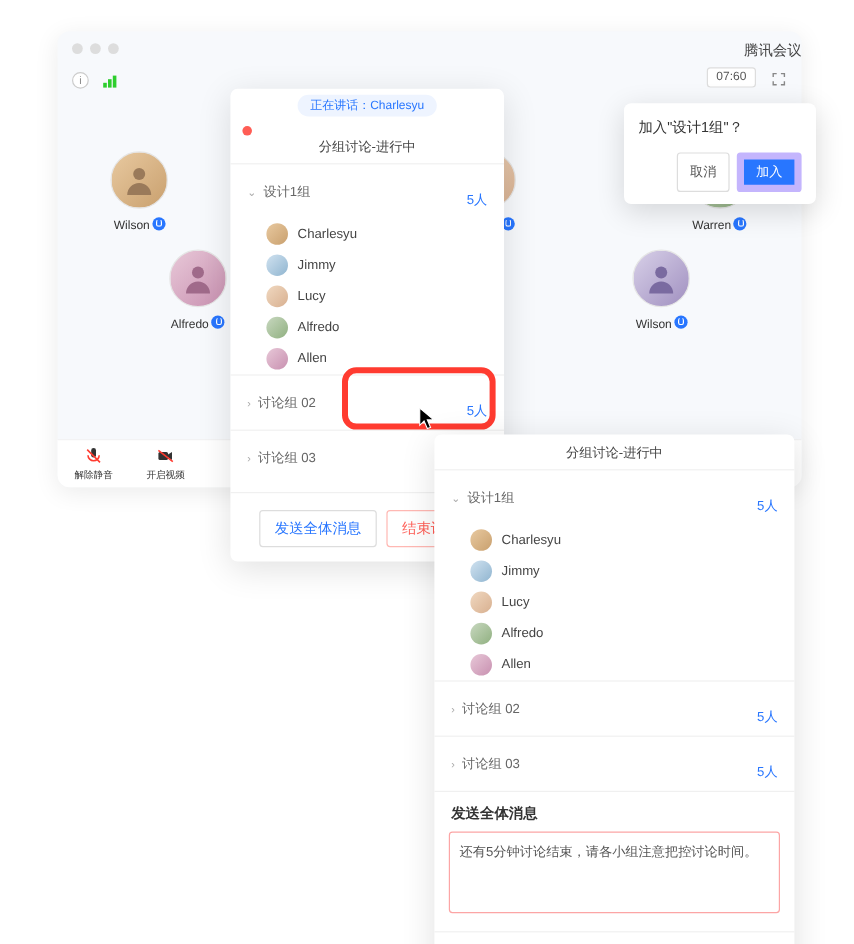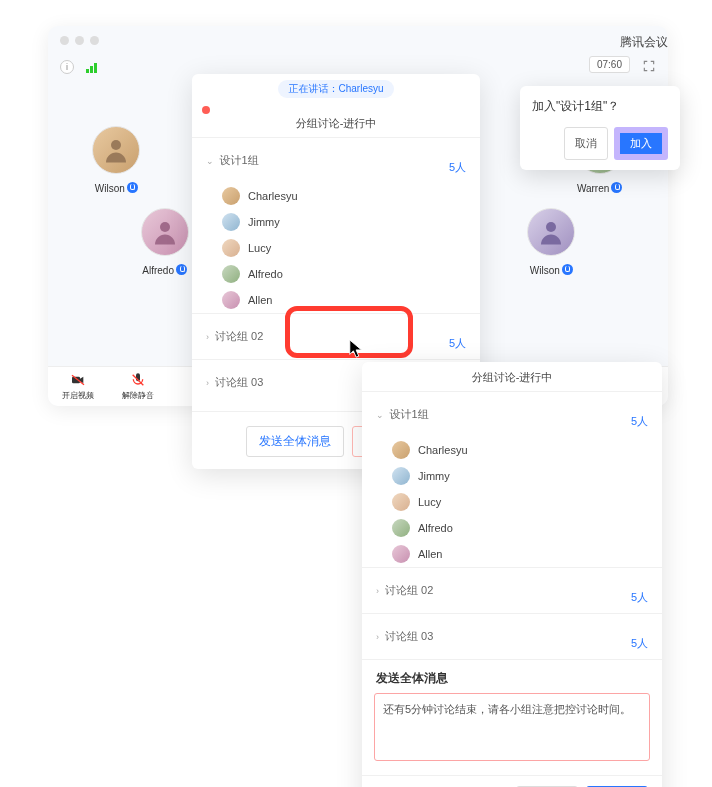--- a/index.html
+++ b/index.html
@@ -43,21 +43,21 @@
 .toolbar { position: absolute; bottom: 0; left: 0; right: 0; height: 40px; background: #fff; border-top: 1px solid #eee; display: flex; border-radius:0 0 10px 10px;}
 .toolbar-item { flex: none; padding: 0 14px; display:flex; flex-direction:column; align-items:center; justify-content:center; font-size:8px; color:#333; gap:2px;}
 .toolbar-item svg { width:16px; height:16px; }
 .toolbar-spacer { flex:1; }
 
 
 .breakout-panel {
   position: absolute;
   left: 192px;
   top: 74px;
-  width: 288px;
+  width: 228px;
   background: #fff;
   border-radius: 6px;
   box-shadow: 0 6px 28px rgba(0,0,0,0.12);
   z-index: 20;
 }
 .panel-head { display:flex; align-items:center; padding: 6px 10px 2px; }
 .red-dot { width:8px; height:8px; border-radius:50%; background:#ff5d55; margin-right:6px;}
 .speaking-pill { margin:0 auto 2px; font-size:10px; color:#2876ff; background:#eef4ff; padding:2px 10px; border-radius:10px; display:inline-block;}
 .speaking-row { text-align:center; padding-top:4px;}
 .panel-title { text-align:center; font-size:11px; color:#444; padding-bottom:6px;}
@@ -205,33 +205,33 @@
             <path d="M4 22c0-4.4 3.6-8 8-8s8 3.6 8 8" fill="#7a6aa0"></path>
           </svg>
         </div>
       <span class="participant-name">Wilson</span><span class="mic-badge"></span>
     </div>
   </div>
 
   <div class="toolbar">
     <div class="toolbar-item">
       <svg viewBox="0 0 24 24" fill="#333">
+          <path d="M12 14a3 3 0 003-3V5a3 3 0 00-6 0v6a3 3 0 003 3z"></path>
+          <path d="M5 11a7 7 0 0014 0" stroke="#ff3b30" stroke-width="2" fill="none"></path>
+          <line x1="4" y1="4" x2="20" y2="20" stroke="#ff3b30" stroke-width="2"></line>
+        </svg>
+      <span>解除静音</span>
+    </div>
+    <div class="toolbar-item">
+      <svg viewBox="0 0 24 24" fill="#333">
           <rect x="3" y="7" width="12" height="10" rx="2"></rect>
           <path d="M15 10l5-3v10l-5-3z"></path>
           <line x1="3" y1="5" x2="21" y2="19" stroke="#ff3b30" stroke-width="2"></line>
         </svg>
       <span>开启视频</span>
-    </div>
-    <div class="toolbar-item">
-      <svg viewBox="0 0 24 24" fill="#333">
-          <path d="M12 14a3 3 0 003-3V5a3 3 0 00-6 0v6a3 3 0 003 3z"></path>
-          <path d="M5 11a7 7 0 0014 0" stroke="#ff3b30" stroke-width="2" fill="none"></path>
-          <line x1="4" y1="4" x2="20" y2="20" stroke="#ff3b30" stroke-width="2"></line>
-        </svg>
-      <span>解除静音</span>
     </div>
     <div class="toolbar-spacer"></div>
     <div class="toolbar-item">
       <svg viewBox="0 0 24 24" fill="#333">
           <rect x="3" y="4" width="18" height="13" rx="2" fill="none" stroke="#333" stroke-width="2"></rect>
           <path d="M12 7l-3 3h2v4h2v-4h2z"></path>
         </svg>
       <span>共享屏幕</span>
     </div>
     <div class="toolbar-item">

